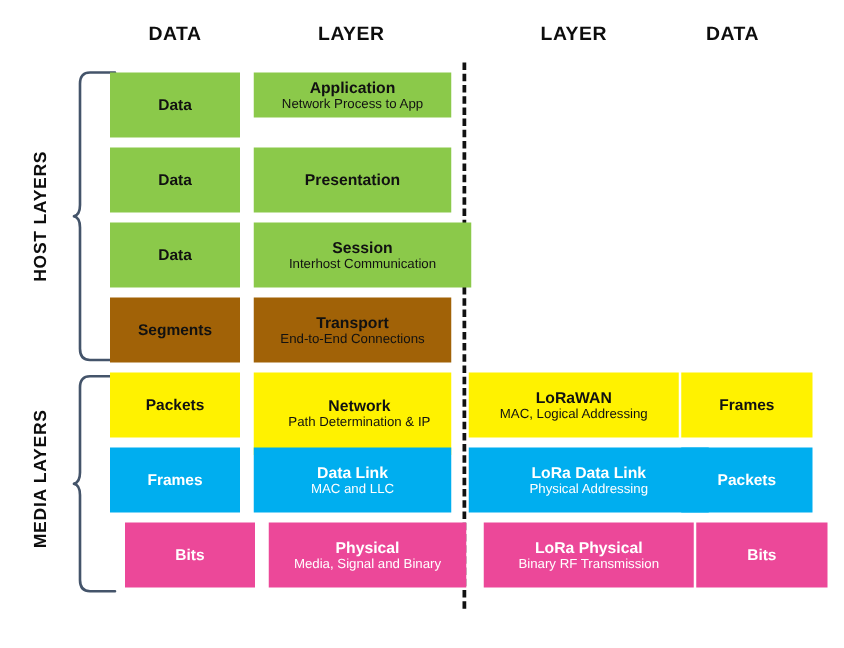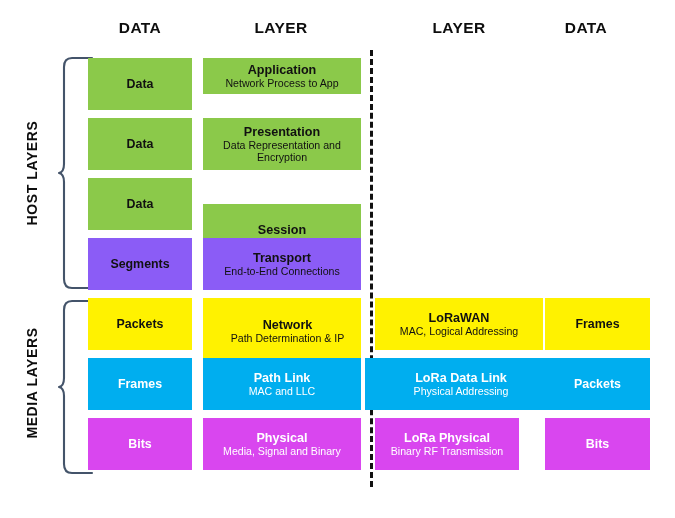--- a/index.html
+++ b/index.html
@@ -35,24 +35,24 @@
     line-height:1.14;
     padding:2px 4px;
     overflow:hidden;
   }
   .box .t1{font-weight:bold;font-size:12.6px;white-space:nowrap;}
   .box .t2{font-size:10.6px;font-weight:400;max-width:100%;}
   .box.small .t1{font-size:12.4px;}
 
   
   .c-green   {background:#8BC94A;color:#111111;}
-  .c-lime    {background:#8b5cf6;color:#111111;}
+  .c-lime    {background:#a16207;color:#111111;}
   .c-yellow  {background:#FFF200;color:#111111;}
   .c-ltblue  {background:#00AEEF;color:#ffffff;}
-  .c-dkblue  {background:#d946ef;color:#ffffff;}
+  .c-dkblue  {background:#ec4899;color:#ffffff;margin-left:12px;}
 
   .divider{
     position:absolute;
     border-left:3px dashed #111111;
     width:0;
   }
 
   .side-label{
     position:absolute;
     font-weight:bold;
@@ -103,27 +103,27 @@
       </div>
       <div class="box c-green" style="left: 203px; top: 58px; width: 158px; height: 36px;">
         <span class="t1">Application</span>
         <span class="t2">Network Process to App</span>
       </div>
       <div class="box c-green small" style="left: 88px; top: 118px; width: 104px; height: 52px;">
         <span class="t1">Data</span>
       </div>
       <div class="box c-green" style="left: 203px; top: 118px; width: 158px; height: 52px;">
         <span class="t1">Presentation</span>
-        <span class="t2">Data Representation and Encryption</span>
       </div>
       <div class="box c-green small" style="left: 88px; top: 178px; width: 104px; height: 52px;">
         <span class="t1">Data</span>
       </div>
-      <div class="box c-green" style="left: 203px; top: 178px; width: 158px; height: 52px; margin-top: 26px;">
+      <div class="box c-green" style="left: 203px; top: 178px; width: 174px; height: 52px;">
         <span class="t1">Session</span>
+        <span class="t2">Interhost Communication</span>
       </div>
       <div class="box c-lime small" style="left: 88px; top: 238px; width: 104px; height: 52px;">
         <span class="t1">Segments</span>
       </div>
       <div class="box c-lime" style="left: 203px; top: 238px; width: 158px; height: 52px;">
         <span class="t1">Transport</span>
         <span class="t2">End-to-End Connections</span>
       </div>
       <div class="box c-yellow small" style="left: 88px; top: 298px; width: 104px; height: 52px;">
         <span class="t1">Packets</span>
@@ -136,38 +136,38 @@
         <span class="t1">LoRaWAN</span>
         <span class="t2">MAC, Logical Addressing</span>
       </div>
       <div class="box c-yellow small" style="left: 545px; top: 298px; width: 105px; height: 52px;">
         <span class="t1">Frames</span>
       </div>
       <div class="box c-ltblue small" style="left: 88px; top: 358px; width: 104px; height: 52px;">
         <span class="t1">Frames</span>
       </div>
       <div class="box c-ltblue" style="left: 203px; top: 358px; width: 158px; height: 52px;">
-        <span class="t1">Path Link</span>
+        <span class="t1">Data Link</span>
         <span class="t2">MAC and LLC</span>
       </div>
-      <div class="box c-ltblue" style="left: 365px; top: 358px; width: 192px; height: 52px;">
+      <div class="box c-ltblue" style="left: 375px; top: 358px; width: 192px; height: 52px;">
         <span class="t1">LoRa Data Link</span>
         <span class="t2">Physical Addressing</span>
       </div>
       <div class="box c-ltblue small" style="left: 545px; top: 358px; width: 105px; height: 52px;">
         <span class="t1">Packets</span>
       </div>
       <div class="box c-dkblue small" style="left: 88px; top: 418px; width: 104px; height: 52px;">
         <span class="t1">Bits</span>
       </div>
       <div class="box c-dkblue" style="left: 203px; top: 418px; width: 158px; height: 52px;">
         <span class="t1">Physical</span>
         <span class="t2">Media, Signal and Binary</span>
       </div>
-      <div class="box c-dkblue" style="left: 375px; top: 418px; width: 144px; height: 52px;">
+      <div class="box c-dkblue" style="left: 375px; top: 418px; width: 168px; height: 52px;">
         <span class="t1">LoRa Physical</span>
         <span class="t2">Binary RF Transmission</span>
       </div>
       <div class="box c-dkblue small" style="left: 545px; top: 418px; width: 105px; height: 52px;">
         <span class="t1">Bits</span>
       </div>
     </div>
 
 </div>
 

